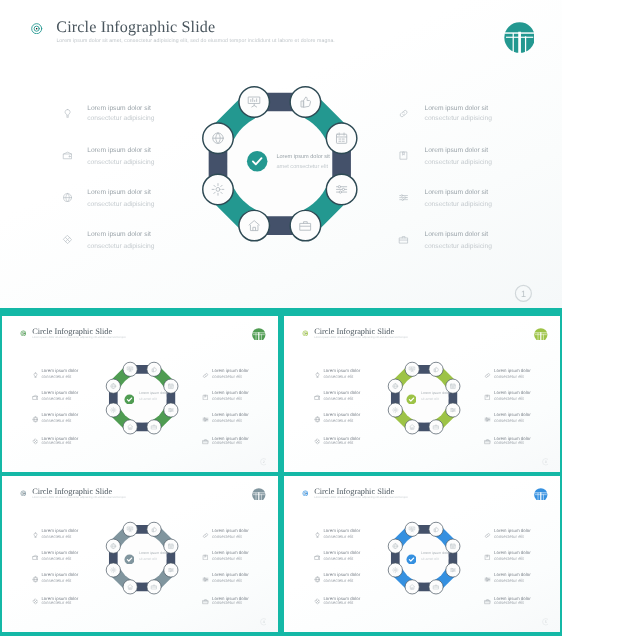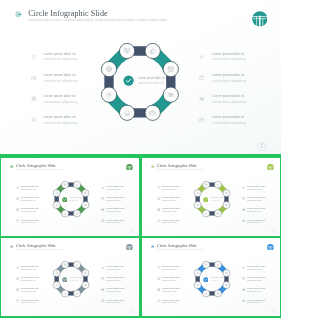--- a/index.html
+++ b/index.html
@@ -1,18 +1,18 @@
 <!DOCTYPE html>
 <html><head>
 <meta charset="utf-8">
 <style>
 html,body{margin:0;padding:0;background:#ffffff;}
 body{width:281px;height:318px;font-family:"Liberation Sans",sans-serif;overflow:hidden;
      -webkit-font-smoothing:antialiased;}
-.page{position:relative;width:281px;height:318px;background:#22c55e;}
+.page{position:relative;width:281px;height:318px;background:#14b8a6;}
 
 
 .hero{position:absolute;left:0;top:0;width:281px;height:154px;overflow:hidden;
       background:linear-gradient(155deg,#ffffff 0%,#ffffff 38%,#fafcfc 72%,#f5f8f9 100%);}
 .hero-title-row{position:absolute;left:15.3px;top:9.9px;display:flex;align-items:center;}
 .t-icon{width:6.7px;height:6.7px;flex:0 0 auto;margin-right:6.2px;display:block;}
 .hero-title{font-family:"Liberation Serif",serif;font-size:8.05px;color:#4a565e;
             letter-spacing:.07px;white-space:nowrap;line-height:8px;}
 .hero-sub{position:absolute;left:28.2px;top:19.3px;font-size:2.59px;color:#c0c6ca;
           letter-spacing:.05px;white-space:nowrap;line-height:4px;}

